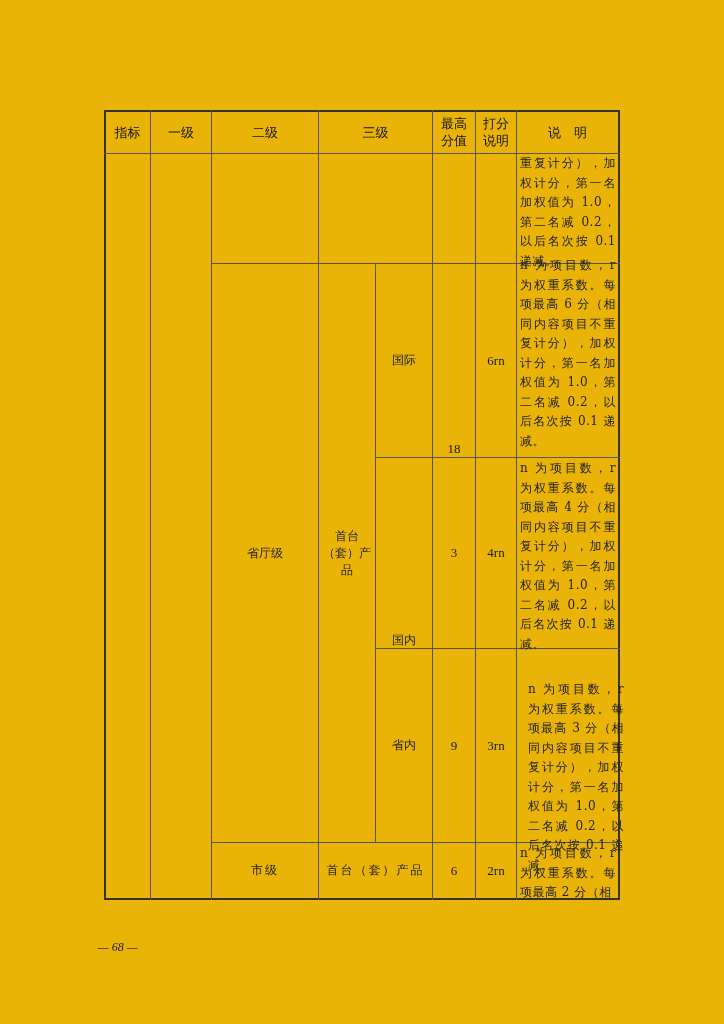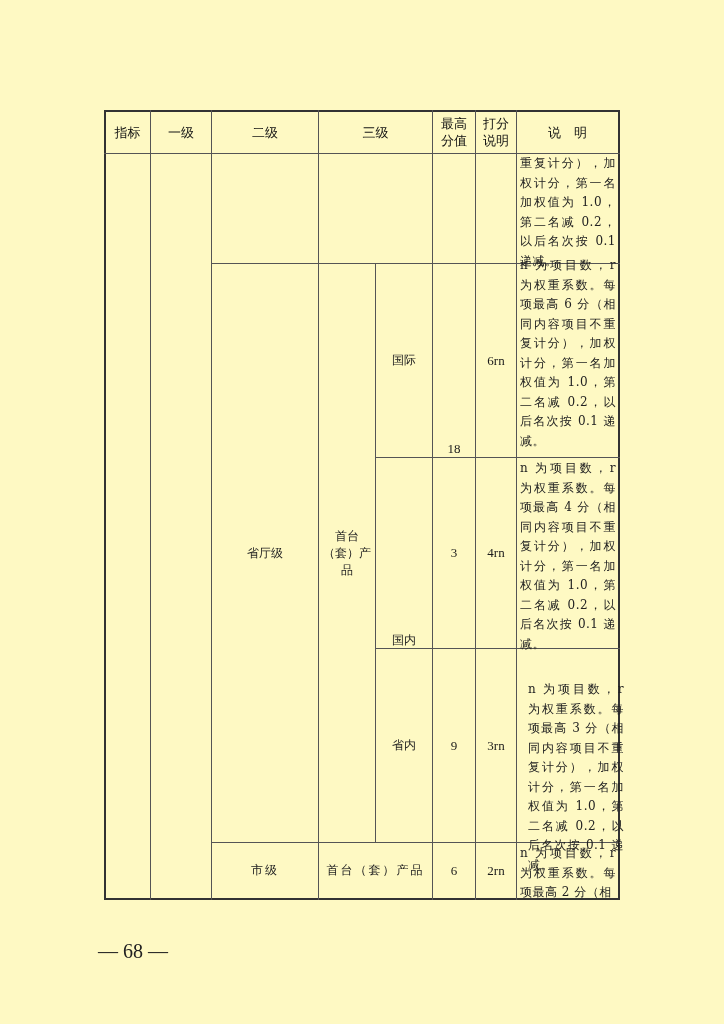--- a/index.html
+++ b/index.html
@@ -1,29 +1,29 @@
 <!DOCTYPE html>
 <html><head>
 <meta charset="utf-8">
 <style>
   html, body { margin: 0; padding: 0; background: #ffffff; }
   body { width: 724px; height: 1024px; position: relative; overflow: hidden;
          font-family: "DejaVu Serif", "Liberation Serif", serif; color: #1a1a1a; }
-  .page { position: absolute; left: 0; top: 0; width: 724px; height: 1024px; background: #fef9c3; }
+  .page { position: absolute; left: 0; top: 0; width: 724px; height: 1024px; background: #eab308; }
   .cell { position: absolute; box-sizing: border-box; display: flex; align-items: center;
           justify-content: center; text-align: center; }
   .hline { position: absolute; height: 1px; background: #555; }
   .vline { position: absolute; width: 1px; background: #555; }
   .border-thick { background: #333; }
   .hdr { font-family: "DejaVu Sans", "Liberation Sans", sans-serif; font-size: 13px; line-height: 17px; color: #111; }
   .txt { font-size: 12px; line-height: 15px; color: #222; }
   .desc { position: absolute; box-sizing: border-box; font-size: 12px; line-height: 19.5px;
           color: #222; text-align: justify; padding: 0 2px 0 3px; word-break: break-all; letter-spacing: 0.5px; }
   .num { font-family: "Liberation Serif", "DejaVu Serif", serif; font-size: 13px; }
-  .pagenum { position: absolute; left: 98px; top: 940px; font-family: "Liberation Serif", serif; font-size: 20px; color: #222; }
+  .pagenum { position: absolute; left: 98px; top: 940px; font-family: "Liberation Serif", serif; font-size: 12px; color: #222; font-style: italic; }
 </style>
 </head>
 <body>
 
 <div class="page">
 
   <div>
 
     <div class="hline border-thick" style="left:104px; top:110px; width:516px; height:2px;"></div>
     <div class="hline border-thick" style="left:104px; top:898px; width:516px; height:2px;"></div>

